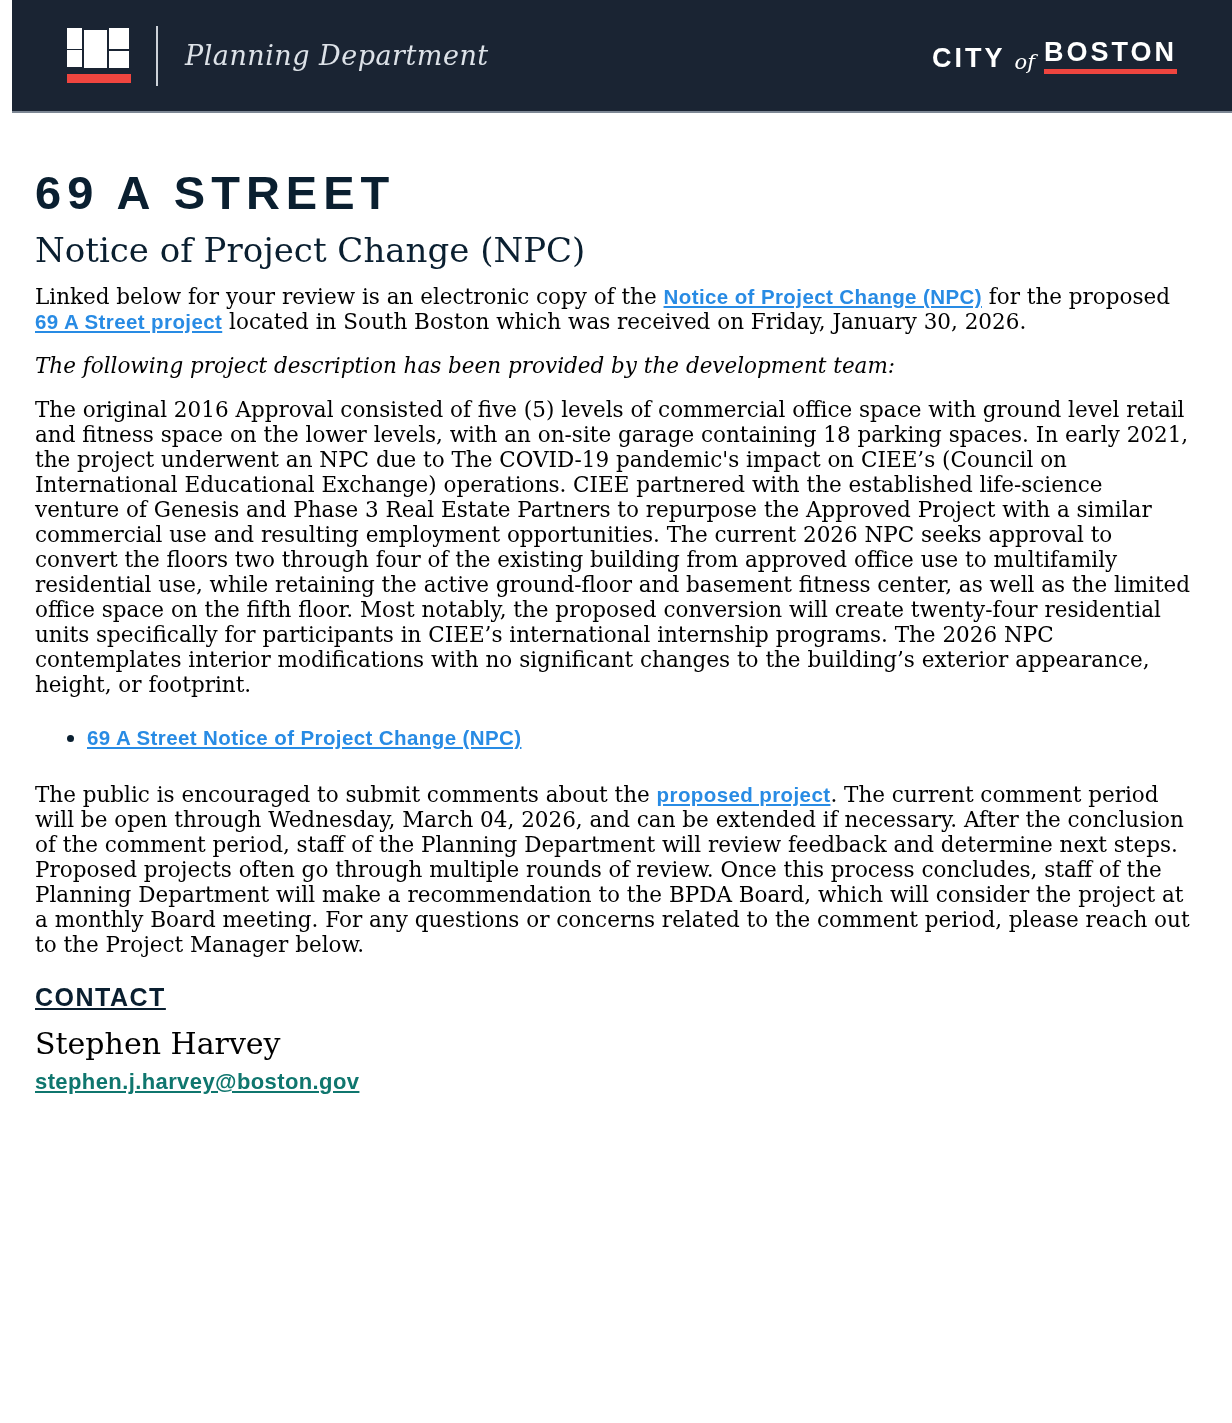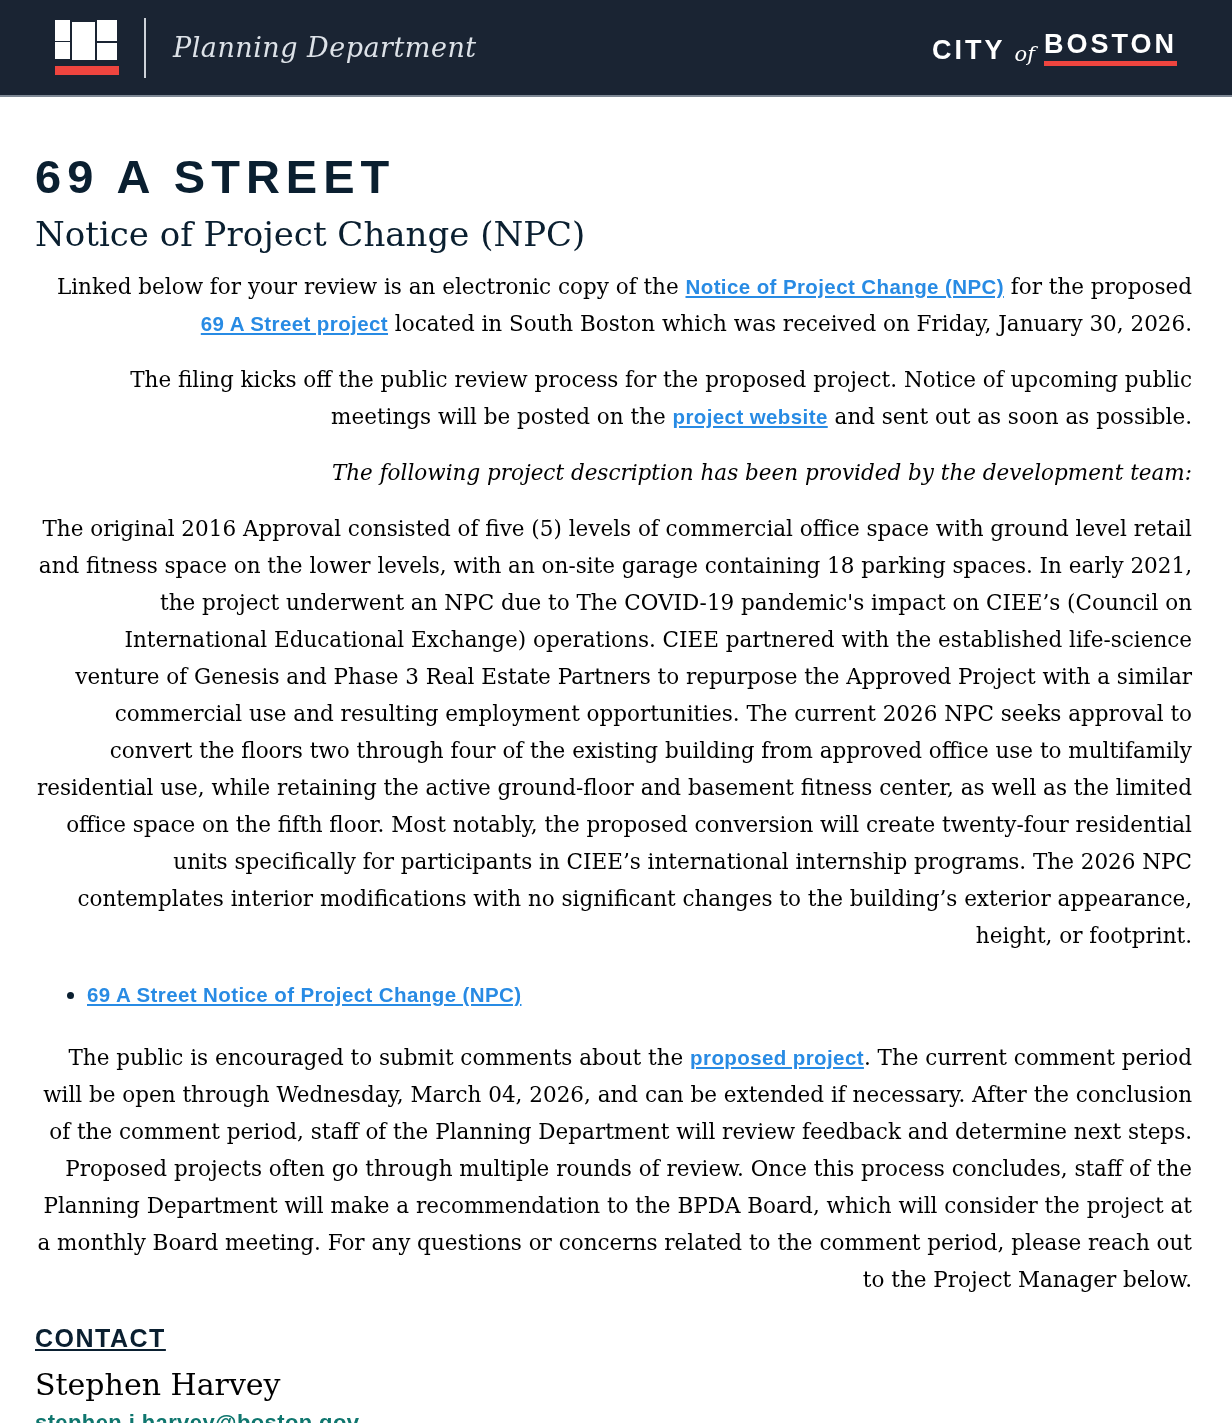--- a/index.html
+++ b/index.html
@@ -8,25 +8,26 @@
     width: 1232px;
     min-height: 1423px;
     background: #ffffff;
     font-family: "DejaVu Serif", serif;
     color: #000000;
   }
 
   
   .header {
     background: #1a2433;
-    height: 97px;
+    height: 113px;
     display: flex;
     align-items: center;
     padding: 0 55px;
     border-bottom: 2px solid #7d8794;
+    margin-left: 12px;
   }
   .logo { display: flex; flex-direction: column; }
   .logo-grid {
     width: 64px; height: 42px;
     background: #1a2433;
     display: grid;
     grid-template-columns: 15px 23px 20px;
     grid-template-rows: 21px 17px;
     gap: 2px;
   }
@@ -90,24 +91,23 @@
   }
   .comment-end {
     font-family: "DejaVu Serif", serif;
     font-weight: bold;
     font-size: 24px;
     color: #0a1f30;
     margin: 0 0 24px 0;
   }
   .article p {
     font-size: 21.5px;
-    line-height: 37px;
+    line-height: 25px;
     margin: 0 0 19px 0;
     max-width: 1157px;
-    text-align: right;
   }
   .article p.italic { font-style: italic; }
   .article ul {
     margin: 26px 0 30px 0;
     padding-left: 52px;
   }
   .article li {
     font-size: 21.5px;
     line-height: 29px;
     color: #0a1f30;
@@ -172,21 +172,20 @@
       <span class="word boston">BOSTON</span>
     </div>
   </div>
 
   <div class="content">
     <h1 class="page-title">69 A STREET</h1>
     <h2 class="page-subtitle">Notice of Project Change (NPC)</h2>
 
     <div class="article">
         <p><span>Linked below for your review is an electronic copy of the </span><a class="link">Notice of Project Change (NPC)</a><span> for the proposed </span><a class="link">69 A Street project</a><span> located in South Boston which was received on Friday, January 30, 2026.</span></p>
-        <p><span>The filing kicks off the public review process for the proposed project. Notice of upcoming public meetings will be posted on the </span><a class="link">project website</a><span> and sent out as soon as possible.</span></p>
         <p class="italic"><span>The following project description has been provided by the development team:</span></p>
         <p><span>The original 2016 Approval consisted of five (5) levels of commercial office space with ground level retail and fitness space on the lower levels, with an on-site garage containing 18 parking spaces. In early 2021, the project underwent an NPC due to The COVID-19 pandemic's impact on CIEE’s (Council on International Educational Exchange) operations. CIEE partnered with the established life-science venture of Genesis and Phase 3 Real Estate Partners to repurpose the Approved Project with a similar commercial use and resulting employment opportunities. The current 2026 NPC seeks approval to convert the floors two through four of the existing building from approved office use to multifamily residential use, while retaining the active ground-floor and basement fitness center, as well as the limited office space on the fifth floor. Most notably, the proposed conversion will create twenty-four residential units specifically for participants in CIEE’s international internship programs. The 2026 NPC contemplates interior modifications with no significant changes to the building’s exterior appearance, height, or footprint.</span></p>
         <ul>
           <li><a class="link">69 A Street Notice of Project Change (NPC)</a></li>
         </ul>
         <p><span>The public is encouraged to submit comments about the </span><a class="link">proposed project</a><span>. The current comment period will be open through Wednesday, March 04, 2026, and can be extended if necessary. After the conclusion of the comment period, staff of the Planning Department will review feedback and determine next steps. Proposed projects often go through multiple rounds of review. Once this process concludes, staff of the Planning Department will make a recommendation to the BPDA Board, which will consider the project at a monthly Board meeting. For any questions or concerns related to the comment period, please reach out to the Project Manager below.</span></p>
       </div>
 
     <div>
       <div class="contact-heading">CONTACT</div>

